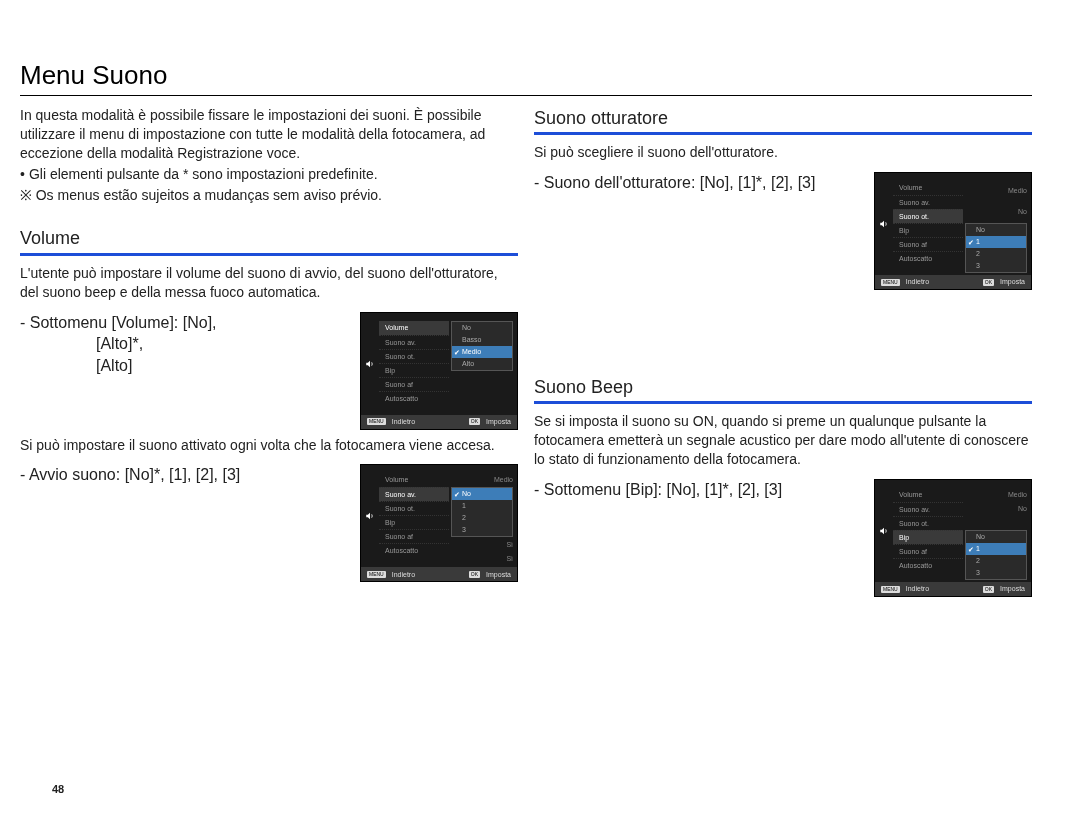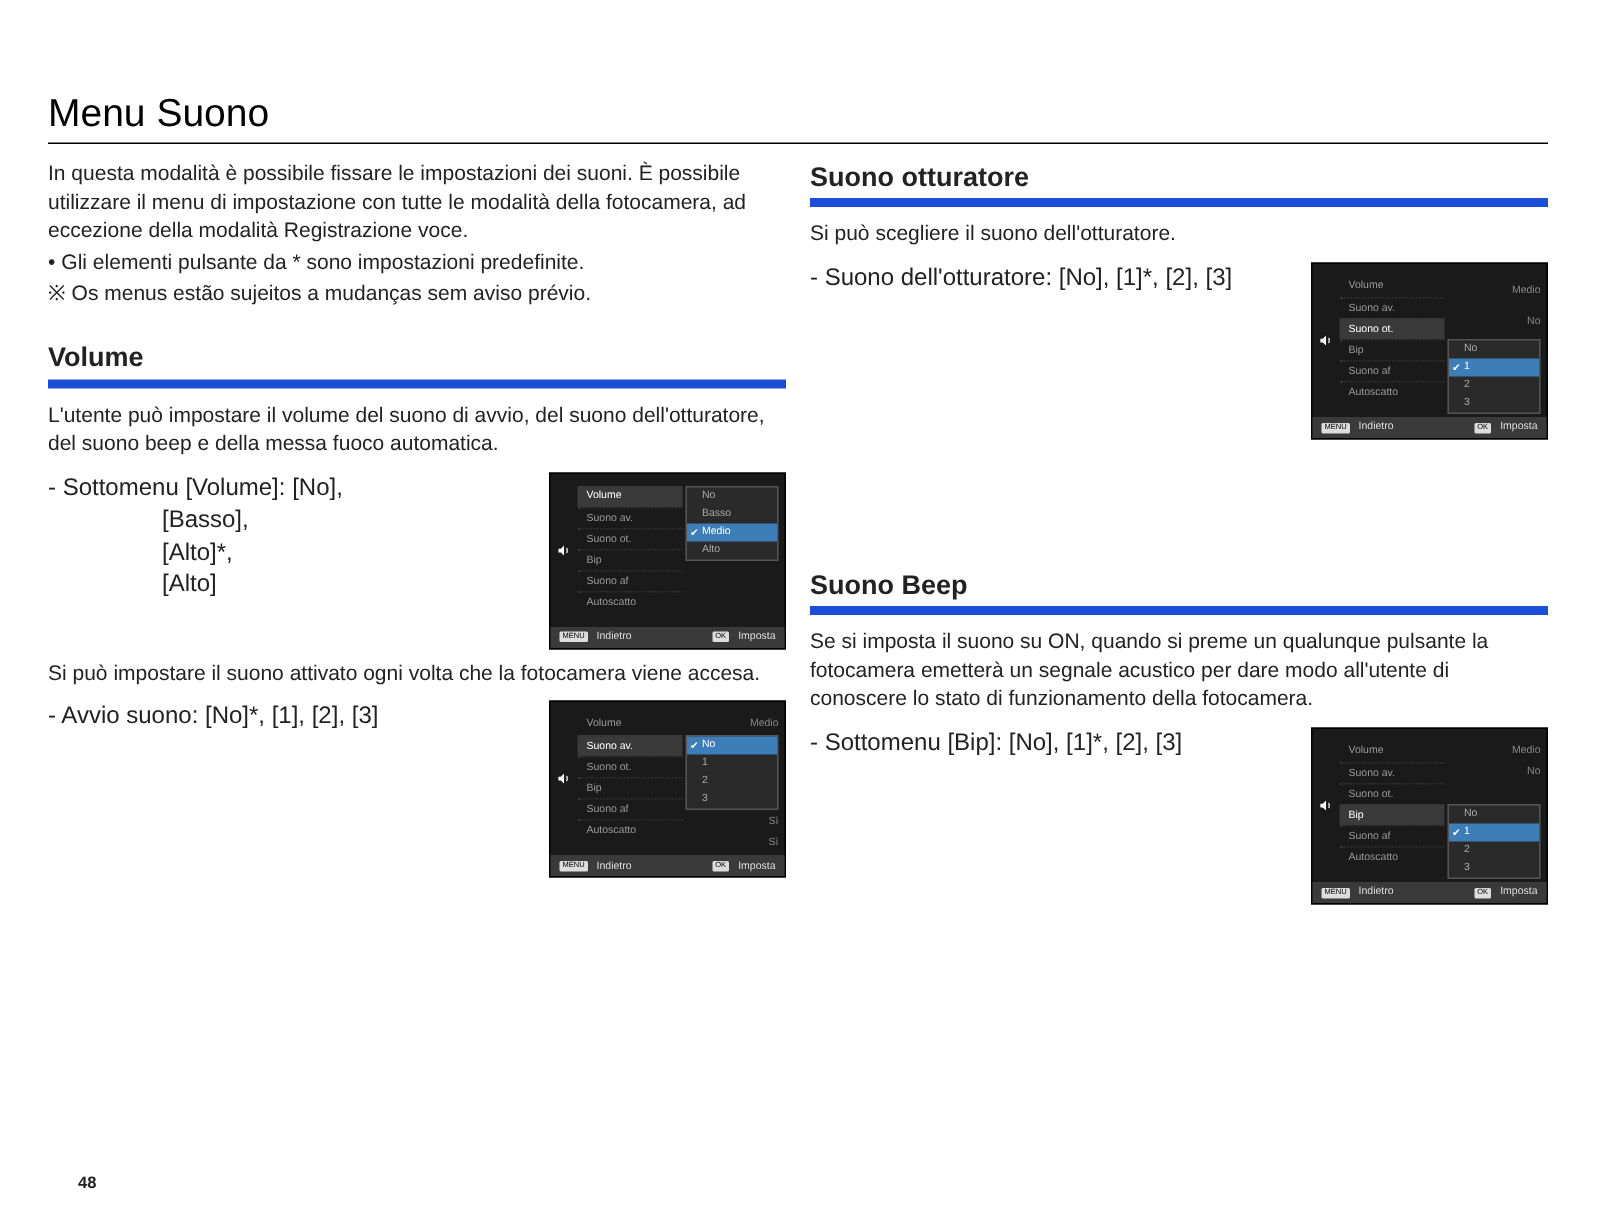--- a/index.html
+++ b/index.html
@@ -1,42 +1,42 @@
 <!DOCTYPE html>
 <html><head>
 <meta charset="utf-8">
 <style>
   * { box-sizing: border-box; margin: 0; padding: 0; }
   html, body { width: 1080px; height: 815px; background: #fff; font-family: Arial, Helvetica, sans-serif; color: #000; }
   .page {
     position: relative;
     width: 1080px; height: 815px;
-    padding: 60px 48px 20px 32px;
+    padding: 60px 48px 20px 20px;
   }
   .main-title {
     font-size: 26px;
     font-weight: 400;
     border-bottom: 1px solid #000;
     padding-bottom: 4px;
     margin-bottom: 10px;
   }
   .columns {
     display: flex;
     gap: 16px;
   }
   .col { flex: 1; font-size: 14px; line-height: 1.35; color: #222; }
   .col p { margin-bottom: 2px; }
   .info-block { margin-bottom: 20px; }
   .list-item { display: flex; gap: 4px; margin-top: 2px; }
   .list-item .bullet { color:#222; }
   .list-item .txt { flex:1; }
   .section-heading {
     font-size: 22px;
-    font-weight: 700;
-    border-bottom: 6px solid #1d4ed8;
+    font-weight: 400;
+    border-bottom: 3px solid #1d4ed8;
     padding-bottom: 2px;
     margin-top: 22px;
     margin-bottom: 8px;
     display: flex;
     align-items: center;
     gap: 8px;
   }
   .section-heading.sub { font-size: 18px; }
   .subblock { position: relative; margin-bottom: 6px; }
   .sub-row { display: flex; align-items: flex-start; gap: 14px; margin-top: 10px; }
@@ -141,21 +141,20 @@
         </div>
       </div>
 
 
       <div class="section-heading sub">Volume</div>
       <div class="subblock">
         <p>L'utente può impostare il volume del suono di avvio, del suono dell'otturatore, del suono beep e della messa fuoco automatica.</p>
         <div class="sub-row">
           <div class="sub-text">
             <div>- Sottomenu [Volume]: [No],</div>
-            <div class="indent">[Basso],</div>
             <div class="indent">[Alto]*,</div>
             <div class="indent">[Alto]</div>
           </div>
 
           <div class="lcd">
             <div class="lcd-body">
               <div class="lcd-left">
                 <span class="mini-icon">
                   <svg viewBox="0 0 24 24" width="10" height="10">
                       <path fill="#fff" d="M3 9v6h4l5 5V4L7 9H3z"></path>

